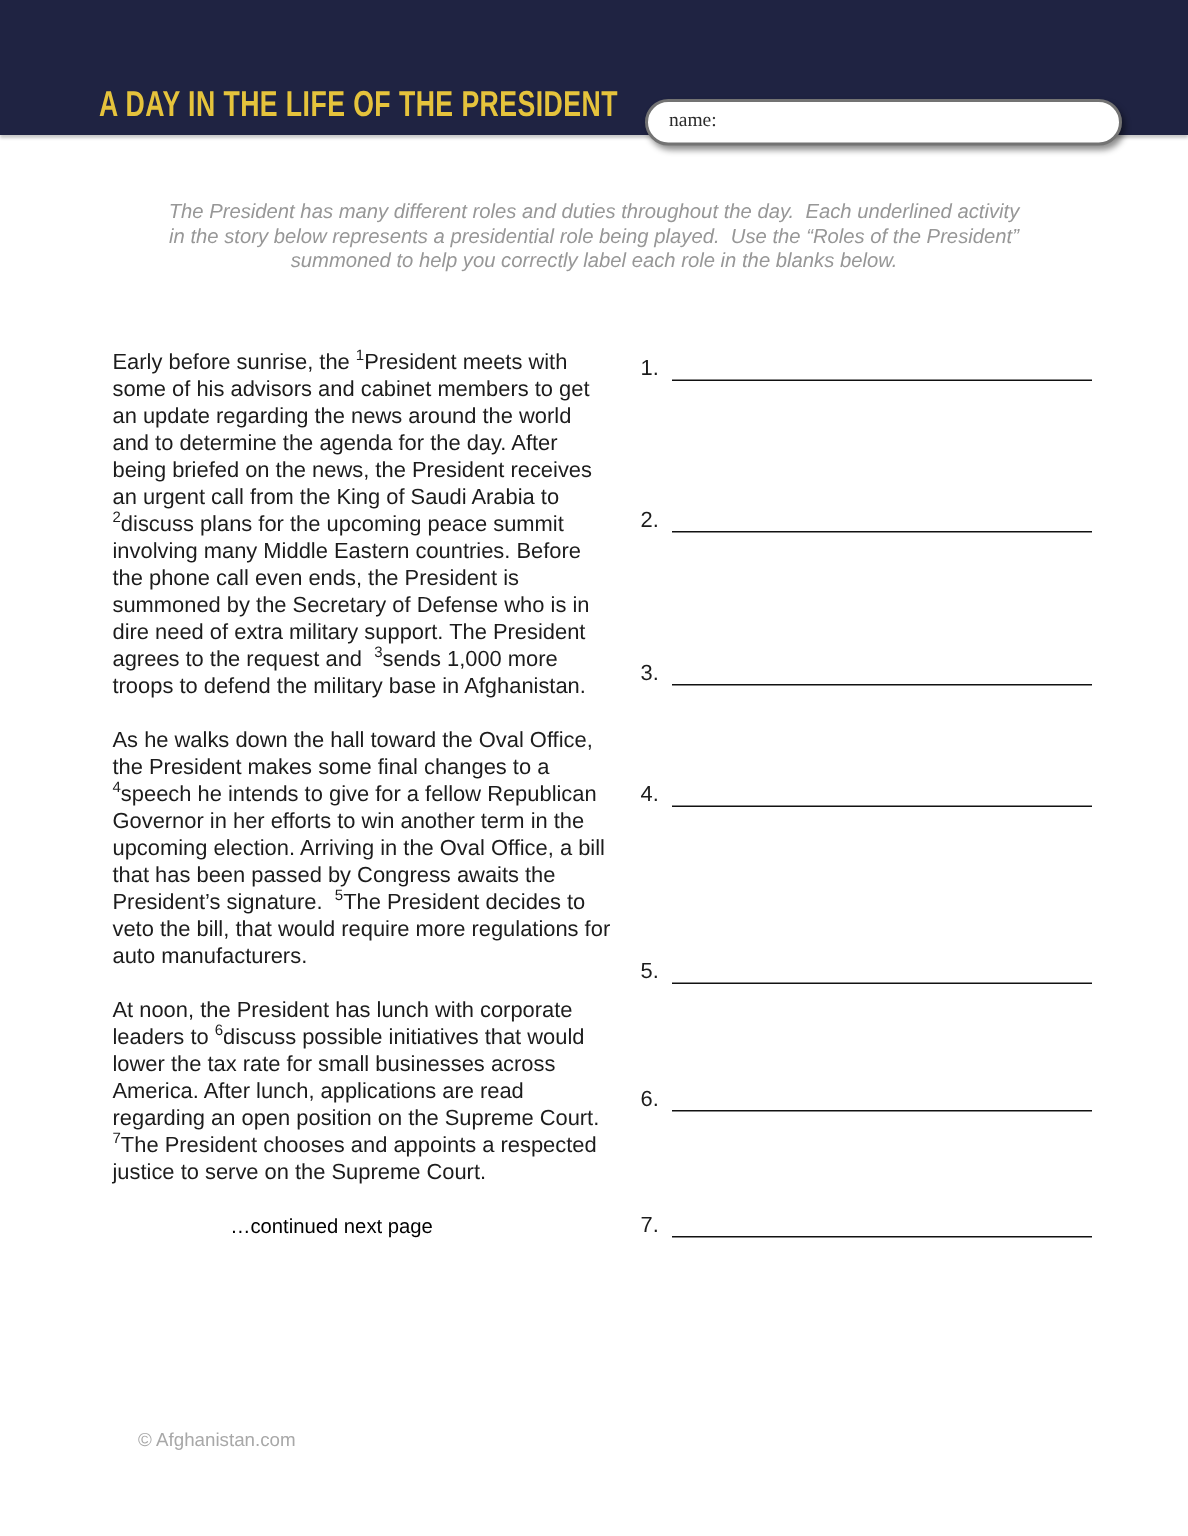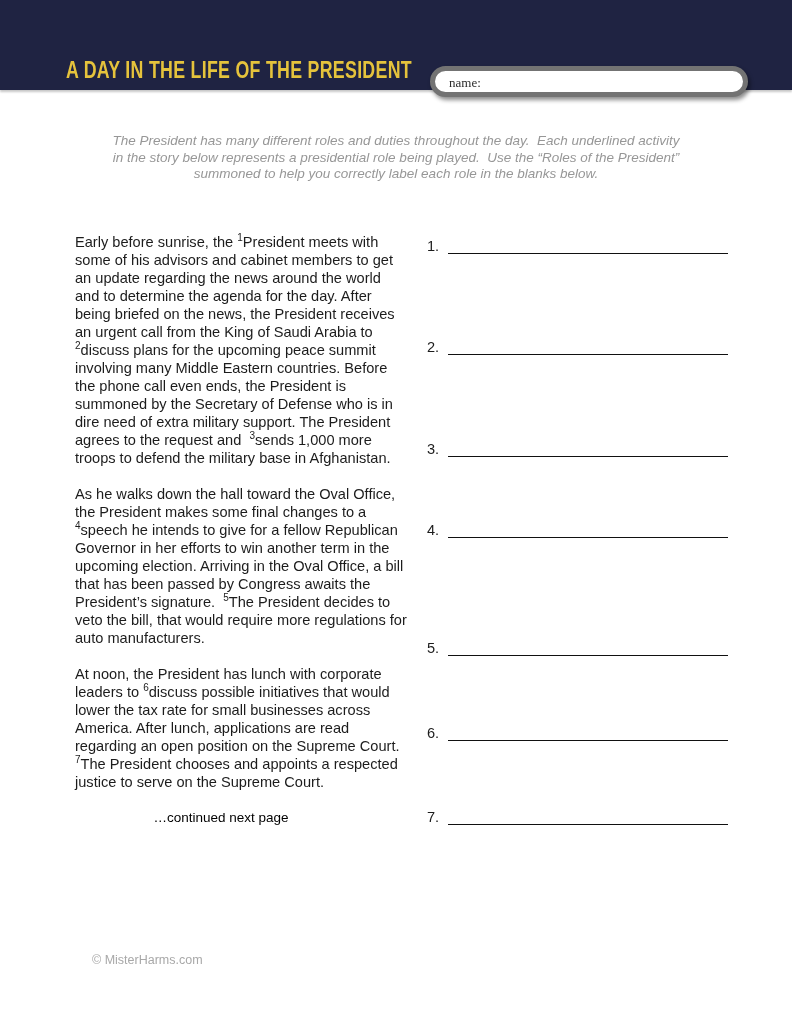--- a/index.html
+++ b/index.html
@@ -25,21 +25,21 @@
     box-shadow:0 2px 2px rgba(0,0,0,0.22);
   }
   .title{
     position:absolute;left:66px;top:56px;
     font-size:24px;font-weight:bold;color:var(--gold);
     letter-spacing:0.4px;white-space:nowrap;
     transform:scaleX(0.74);transform-origin:left center;
   }
   .name-pill{
     position:absolute;left:430px;top:66px;width:318px;height:31px;
-    background:#ffffff;border:5px solid #737373;border-radius:16px;
+    background:#ffffff;border:2px solid #737373;border-radius:16px;
     box-shadow:2px 3px 4px rgba(0,0,0,0.45);
   }
   .name-label{
     position:absolute;left:14px;top:4px;
     font-family:"Liberation Serif", serif;
     font-size:13px;color:#2b2b2b;
   }
   
   .intro{
     position:absolute;left:0;top:130px;width:792px;text-align:center;
@@ -134,15 +134,15 @@
       <div class="blank-row" style="top: 725px;">
         <span class="blank-num">6.</span>
         <span class="blank-line"></span>
       </div>
       <div class="blank-row" style="top: 809px;">
         <span class="blank-num">7.</span>
         <span class="blank-line"></span>
       </div>
     </div>
 
-  <footer class="credit">© MisterHarms.com</footer>
+  <footer class="credit">© Afghanistan.com</footer>
 
 </div>
 
 </body></html>

